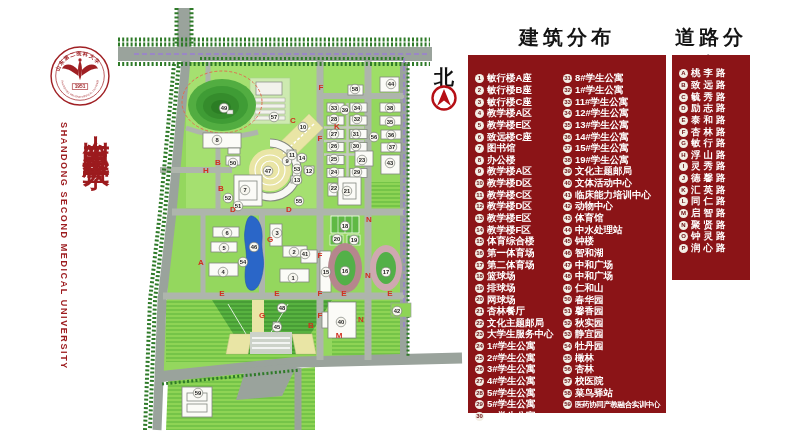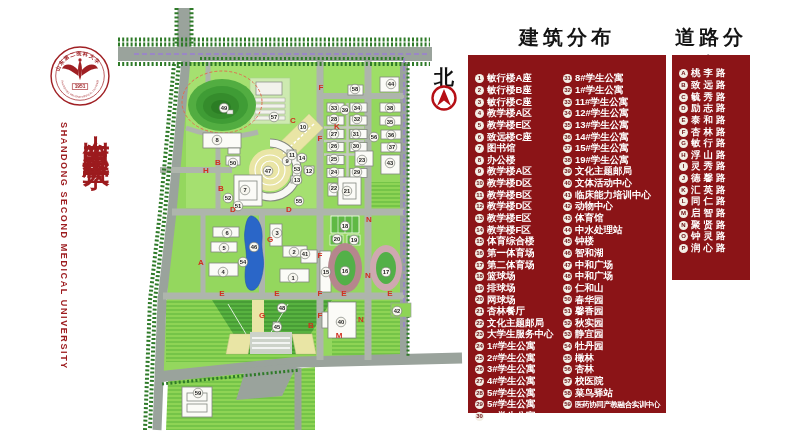--- a/index.html
+++ b/index.html
@@ -437,21 +437,21 @@
         <div class="row">
           <span class="badge">9</span>
           <span class="lbl">教学楼A区</span>
         </div>
         <div class="row">
           <span class="badge">10</span>
           <span class="lbl">教学楼D区</span>
         </div>
         <div class="row">
           <span class="badge">11</span>
-          <span class="lbl">教学楼B区</span>
+          <span class="lbl">教学楼C区</span>
         </div>
         <div class="row">
           <span class="badge">12</span>
           <span class="lbl">教学楼D区</span>
         </div>
         <div class="row">
           <span class="badge">13</span>
           <span class="lbl">教学楼E区</span>
         </div>
         <div class="row">

